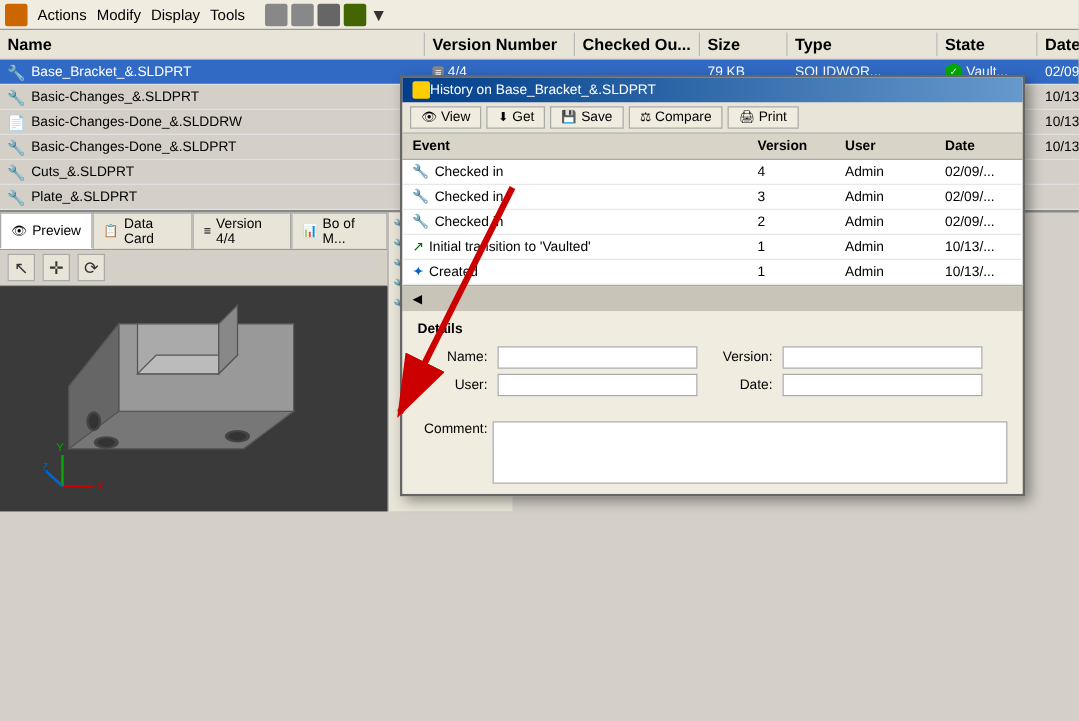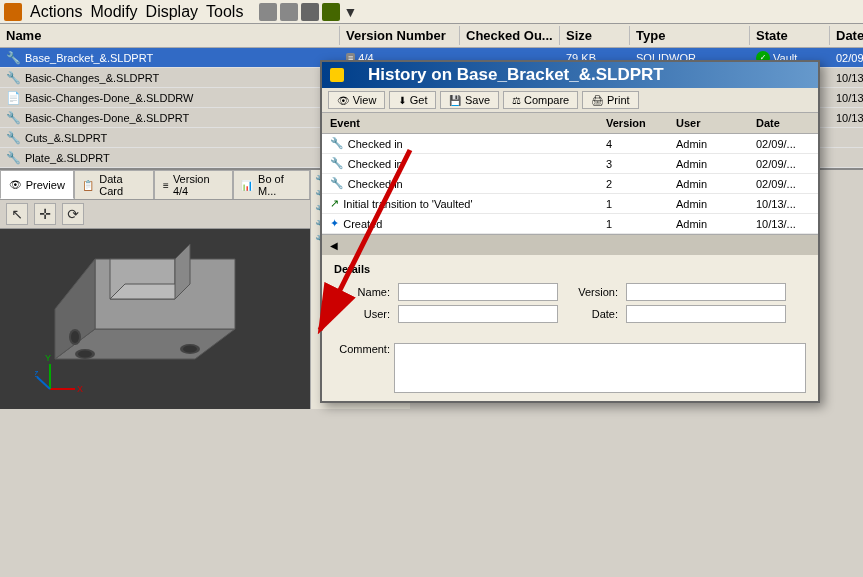--- a/index.html
+++ b/index.html
@@ -17,21 +17,21 @@
     .toolbar {
       background: #f0ece0;
       border-bottom: 1px solid #999;
       padding: 2px 4px;
       display: flex;
       align-items: center;
       gap: 8px;
       height: 24px;
     }
     .toolbar-item {
-      font-size: 16px;
+      font-size: 12px;
       color: #000;
       cursor: pointer;
     }
 
     
     .file-list-header {
       display: grid;
       grid-template-columns: 340px 120px 100px 70px 120px 80px 100px;
       background: #e8e4d8;
       border-bottom: 1px solid #aaa;
@@ -126,25 +126,25 @@
       width: 500px;
       background: #f0ece0;
       border: 2px solid #666;
       box-shadow: 4px 4px 10px rgba(0,0,0,0.4);
       z-index: 100;
     }
     .history-title-bar {
       background: linear-gradient(to right, #003e8a, #6699cc);
       color: white;
       padding: 3px 8px;
-      font-size: 17px;
-      font-weight: bold;
-      display: flex;
-      align-items: center;
-      gap: 24px;
+      font-size: 11px;
+      font-weight: normal;
+      display: flex;
+      align-items: center;
+      gap: 0;
     }
     .history-toolbar {
       background: #e8e4d8;
       border-bottom: 1px solid #aaa;
       padding: 3px 6px;
       display: flex;
       gap: 4px;
       align-items: center;
     }
     .history-btn {

